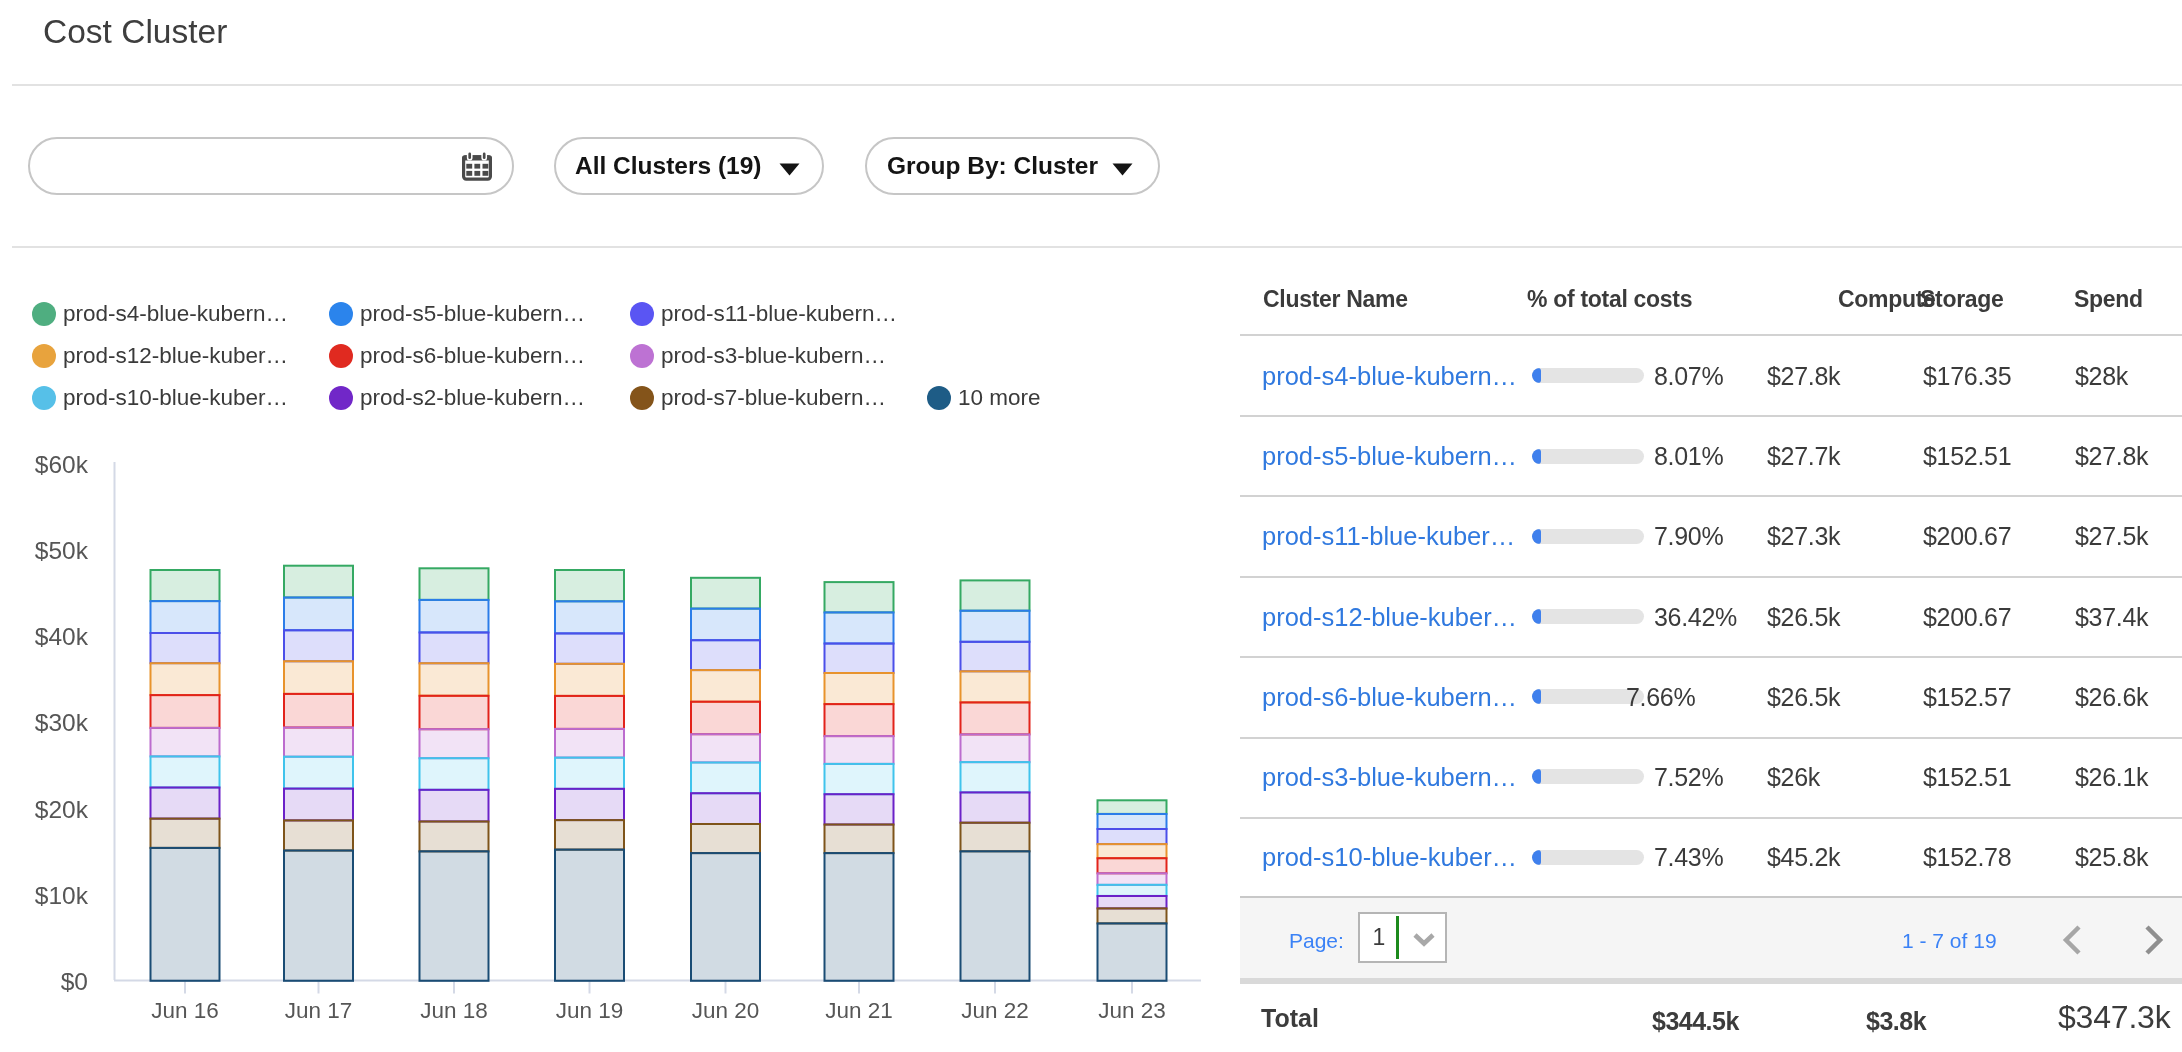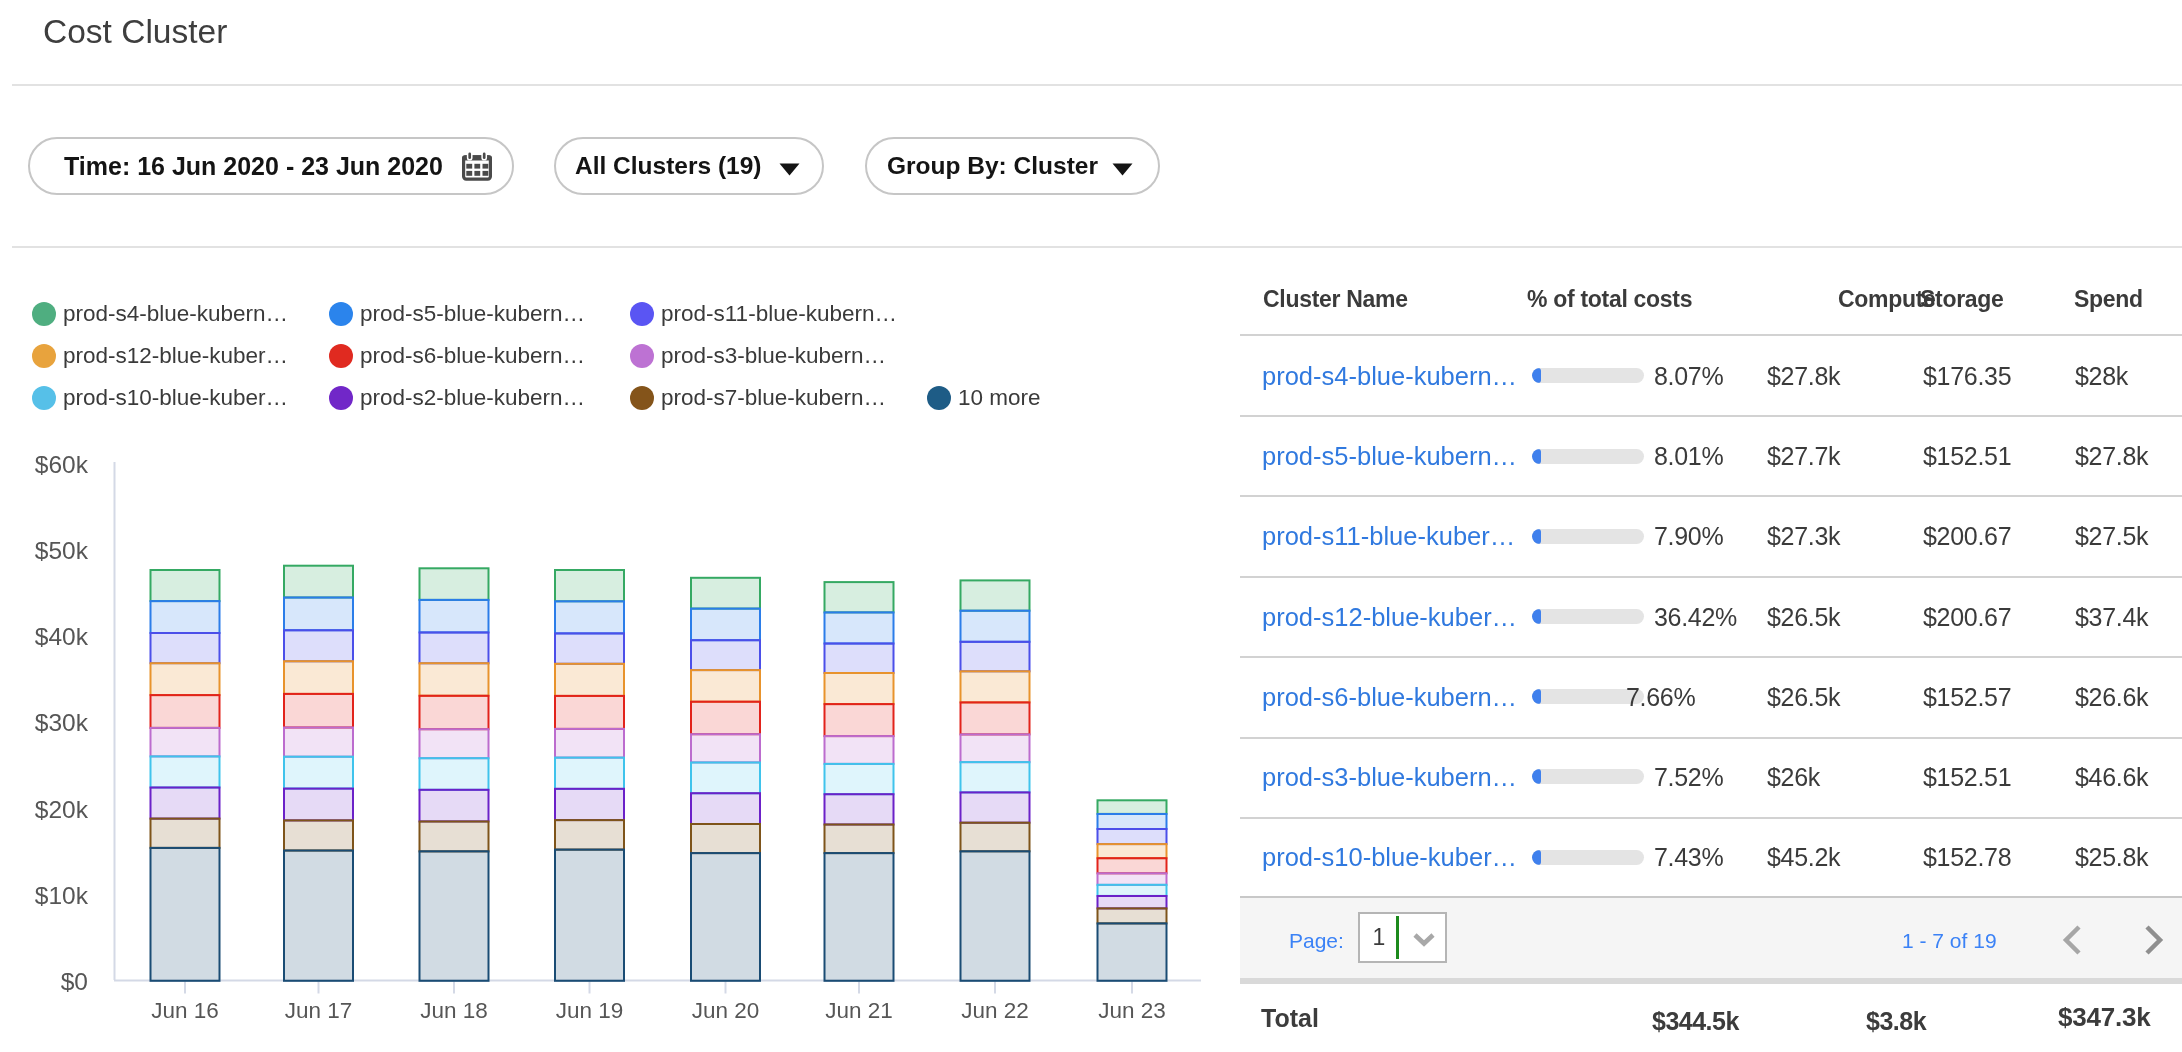--- a/index.html
+++ b/index.html
@@ -21,28 +21,27 @@
 .pbar { position:absolute; width:112px; height:15px; border-radius:8px; background:#e4e4e4; overflow:hidden; }
 .pfill { height:15px; background:#3f80ed; border-radius:8px 4px 4px 8px; }
 .pagbar { position:absolute; left:1240px; right:0; top:896px; height:88px; background:#f5f5f5;
           border-top:2px solid #c8c8c8; border-bottom:6px solid #d9d9d9; }
 .pagtext { position:absolute; font-size:21px; color:#3b82f6; line-height:26px; }
 .pselect { position:absolute; left:1358px; top:912px; width:89px; height:51px; background:#fff; border:2px solid #b5b5b5; }
 .pnum { position:absolute; left:0; top:10px; width:38px; text-align:center; font-size:23px; color:#3b3b3b; }
 .pgreen { position:absolute; left:36px; top:2px; width:3px; height:43px; background:#1c8a1c; }
 .totlab { position:absolute; font-size:25px; font-weight:bold; color:#3c3c3c; line-height:30px; }
 .totval { position:absolute; font-size:25px; font-weight:bold; color:#3c3c3c; line-height:30px; letter-spacing:-0.5px; }
-.totbig { position:absolute; font-size:26px; font-weight:bold; color:#3c3c3c; line-height:40px; letter-spacing:-0.2px; }
+.totbig { position:absolute; font-size:32px; font-weight:normal; color:#3c3c3c; line-height:40px; letter-spacing:-0.2px; }
 </style></head>
 <body>
 <div class="title">Cost Cluster</div>
 <div class="hr" style="top:84px"></div>
 <div class="hr" style="top:246px"></div>
 <div class="pill" style="left:28px;width:486px;padding-left:34px;font-size:25px">
-    <span>Time: 16 Jun 2020 - 23 Jun 2020</span>
     <span style="margin-left:auto;margin-right:20px;height:30px">
       <svg width="30" height="30" viewBox="0 0 30 30">
 <rect x="1.6" y="5.9" width="26.8" height="22.3" rx="2.6" fill="#ffffff" stroke="#4a4a4a" stroke-width="3.2"></rect>
 <path d="M2.6 4.3 h24.8 a2.6 2.6 0 0 1 2.6 2.6 V9.6 H0 V6.9 a2.6 2.6 0 0 1 2.6 -2.6 Z" fill="#4a4a4a"></path>
 <rect x="5.6" y="0.8" width="4.2" height="8" rx="2.1" fill="#4a4a4a" stroke="#ffffff" stroke-width="1.5"></rect>
 <rect x="20.1" y="0.8" width="4.2" height="8" rx="2.1" fill="#4a4a4a" stroke="#ffffff" stroke-width="1.5"></rect>
 <rect x="4.3" y="12.8" width="5.9" height="4.8" fill="#4a4a4a"></rect>
 <rect x="12.4" y="12.8" width="5.8" height="4.8" fill="#4a4a4a"></rect>
 <rect x="20.5" y="12.8" width="5.8" height="4.8" fill="#4a4a4a"></rect>
 <rect x="4.3" y="19.9" width="5.9" height="4.9" fill="#4a4a4a"></rect>
@@ -246,21 +245,21 @@
 <div class="td" style="left:1767px;top:681.5px">$26.5k</div>
 <div class="td" style="left:1923px;top:681.5px">$152.57</div>
 <div class="td" style="left:2075px;top:681.5px">$26.6k</div>
 <div class="tlink" style="left:1262px;top:761.5px">prod-s3-blue-kubern…</div>
 <div class="pbar" style="left:1532px;top:769.0px">
     <div class="pfill" style="width:9px"></div>
   </div>
 <div class="td" style="left:1654px;top:761.5px">7.52%</div>
 <div class="td" style="left:1767px;top:761.5px">$26k</div>
 <div class="td" style="left:1923px;top:761.5px">$152.51</div>
-<div class="td" style="left:2075px;top:761.5px">$46.6k</div>
+<div class="td" style="left:2075px;top:761.5px">$26.1k</div>
 <div class="tlink" style="left:1262px;top:842px">prod-s10-blue-kuber…</div>
 <div class="pbar" style="left:1532px;top:849.5px">
     <div class="pfill" style="width:9px"></div>
   </div>
 <div class="td" style="left:1654px;top:842px">7.43%</div>
 <div class="td" style="left:1767px;top:842px">$45.2k</div>
 <div class="td" style="left:1923px;top:842px">$152.78</div>
 <div class="td" style="left:2075px;top:842px">$25.8k</div>
 
 <div class="pagbar"></div>

